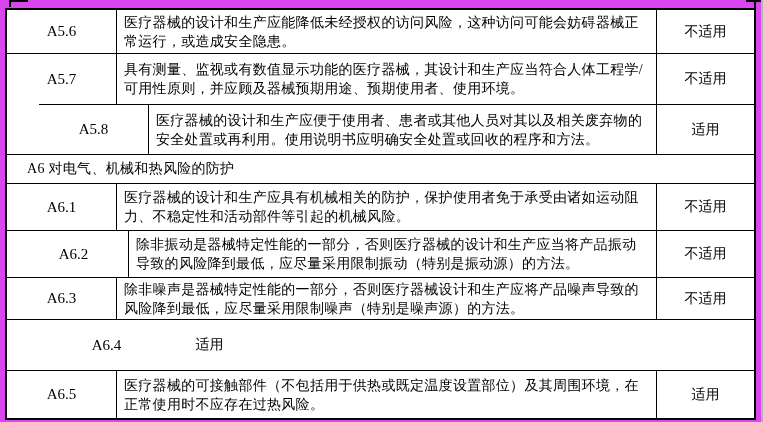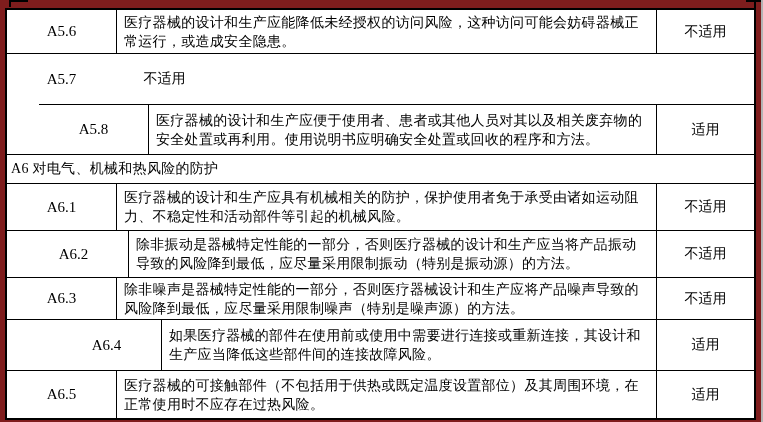--- a/index.html
+++ b/index.html
@@ -1,20 +1,20 @@
 <!DOCTYPE html>
 <html lang="zh"><head>
 <meta charset="utf-8">
 <style>
   html, body { margin: 0; padding: 0; }
   .page {
     position: relative;
     width: 763px;
     height: 422px;
-    background: #7f1d1d;
+    background: #d946ef;
     color: #000000;
     font-family: "Liberation Serif", "DejaVu Serif", serif;
     overflow: hidden;
   }
   
   .page-edge {
     position: absolute; right: 0; top: 0;
     width: 2px; height: 100%;
     background: #b3b3b3;
   }
@@ -56,21 +56,21 @@
   }
   .c3 {
     width: 97px;
     display: flex; align-items: center; justify-content: center;
     font-size: 14px;
     text-align: right;
   }
   .csec {
     flex: 1;
     display: flex; align-items: center;
-    padding-left: 4px;
+    padding-left: 20px;
     font-size: 14px;
     letter-spacing: 0.3px;
   }
   .r0 { height: 43px; }
   .r1 { height: 51px; }
   .r2 { height: 50px; margin-left: 32px; }
   .r3 { height: 29px; }
   .r4 { height: 47px; }
   .r5 { height: 47px; padding-left: 12px; }
   .r6 { height: 42px; }
@@ -90,20 +90,21 @@
   <div class="tbl">
 
     <div class="row r0">
       <div class="cell c1">A5.6</div>
       <div class="cell c2">医疗器械的设计和生产应能降低未经授权的访问风险，这种访问可能会妨碍器械正常运行，或造成安全隐患。</div>
       <div class="cell c3">不适用</div>
     </div>
 
     <div class="row r1">
       <div class="cell c1">A5.7</div>
+      <div class="cell c2">具有测量、监视或有数值显示功能的医疗器械，其设计和生产应当符合人体工程学/可用性原则，并应顾及器械预期用途、预期使用者、使用环境。</div>
       <div class="cell c3">不适用</div>
     </div>
 
     <div class="row r2">
       <div class="cell c1">A5.8</div>
       <div class="cell c2">医疗器械的设计和生产应便于使用者、患者或其他人员对其以及相关废弃物的安全处置或再利用。使用说明书应明确安全处置或回收的程序和方法。</div>
       <div class="cell c3">适用</div>
     </div>
 
     <div class="row r3">
@@ -123,21 +124,20 @@
     </div>
 
     <div class="row r6">
       <div class="cell c1">A6.3</div>
       <div class="cell c2">除非噪声是器械特定性能的一部分，否则医疗器械设计和生产应将产品噪声导致的风险降到最低，应尽量采用限制噪声（特别是噪声源）的方法。</div>
       <div class="cell c3">不适用</div>
     </div>
 
     <div class="row r7">
       <div class="cell c1">A6.4</div>
-      <div class="cell c2">如果医疗器械的部件在使用前或使用中需要进行连接或重新连接，其设计和生产应当降低这些部件间的连接故障风险。</div>
       <div class="cell c3">适用</div>
     </div>
 
     <div class="row r8">
       <div class="cell c1">A6.5</div>
       <div class="cell c2">医疗器械的可接触部件（不包括用于供热或既定温度设置部位）及其周围环境，在正常使用时不应存在过热风险。</div>
       <div class="cell c3">适用</div>
     </div>
 
   </div>

